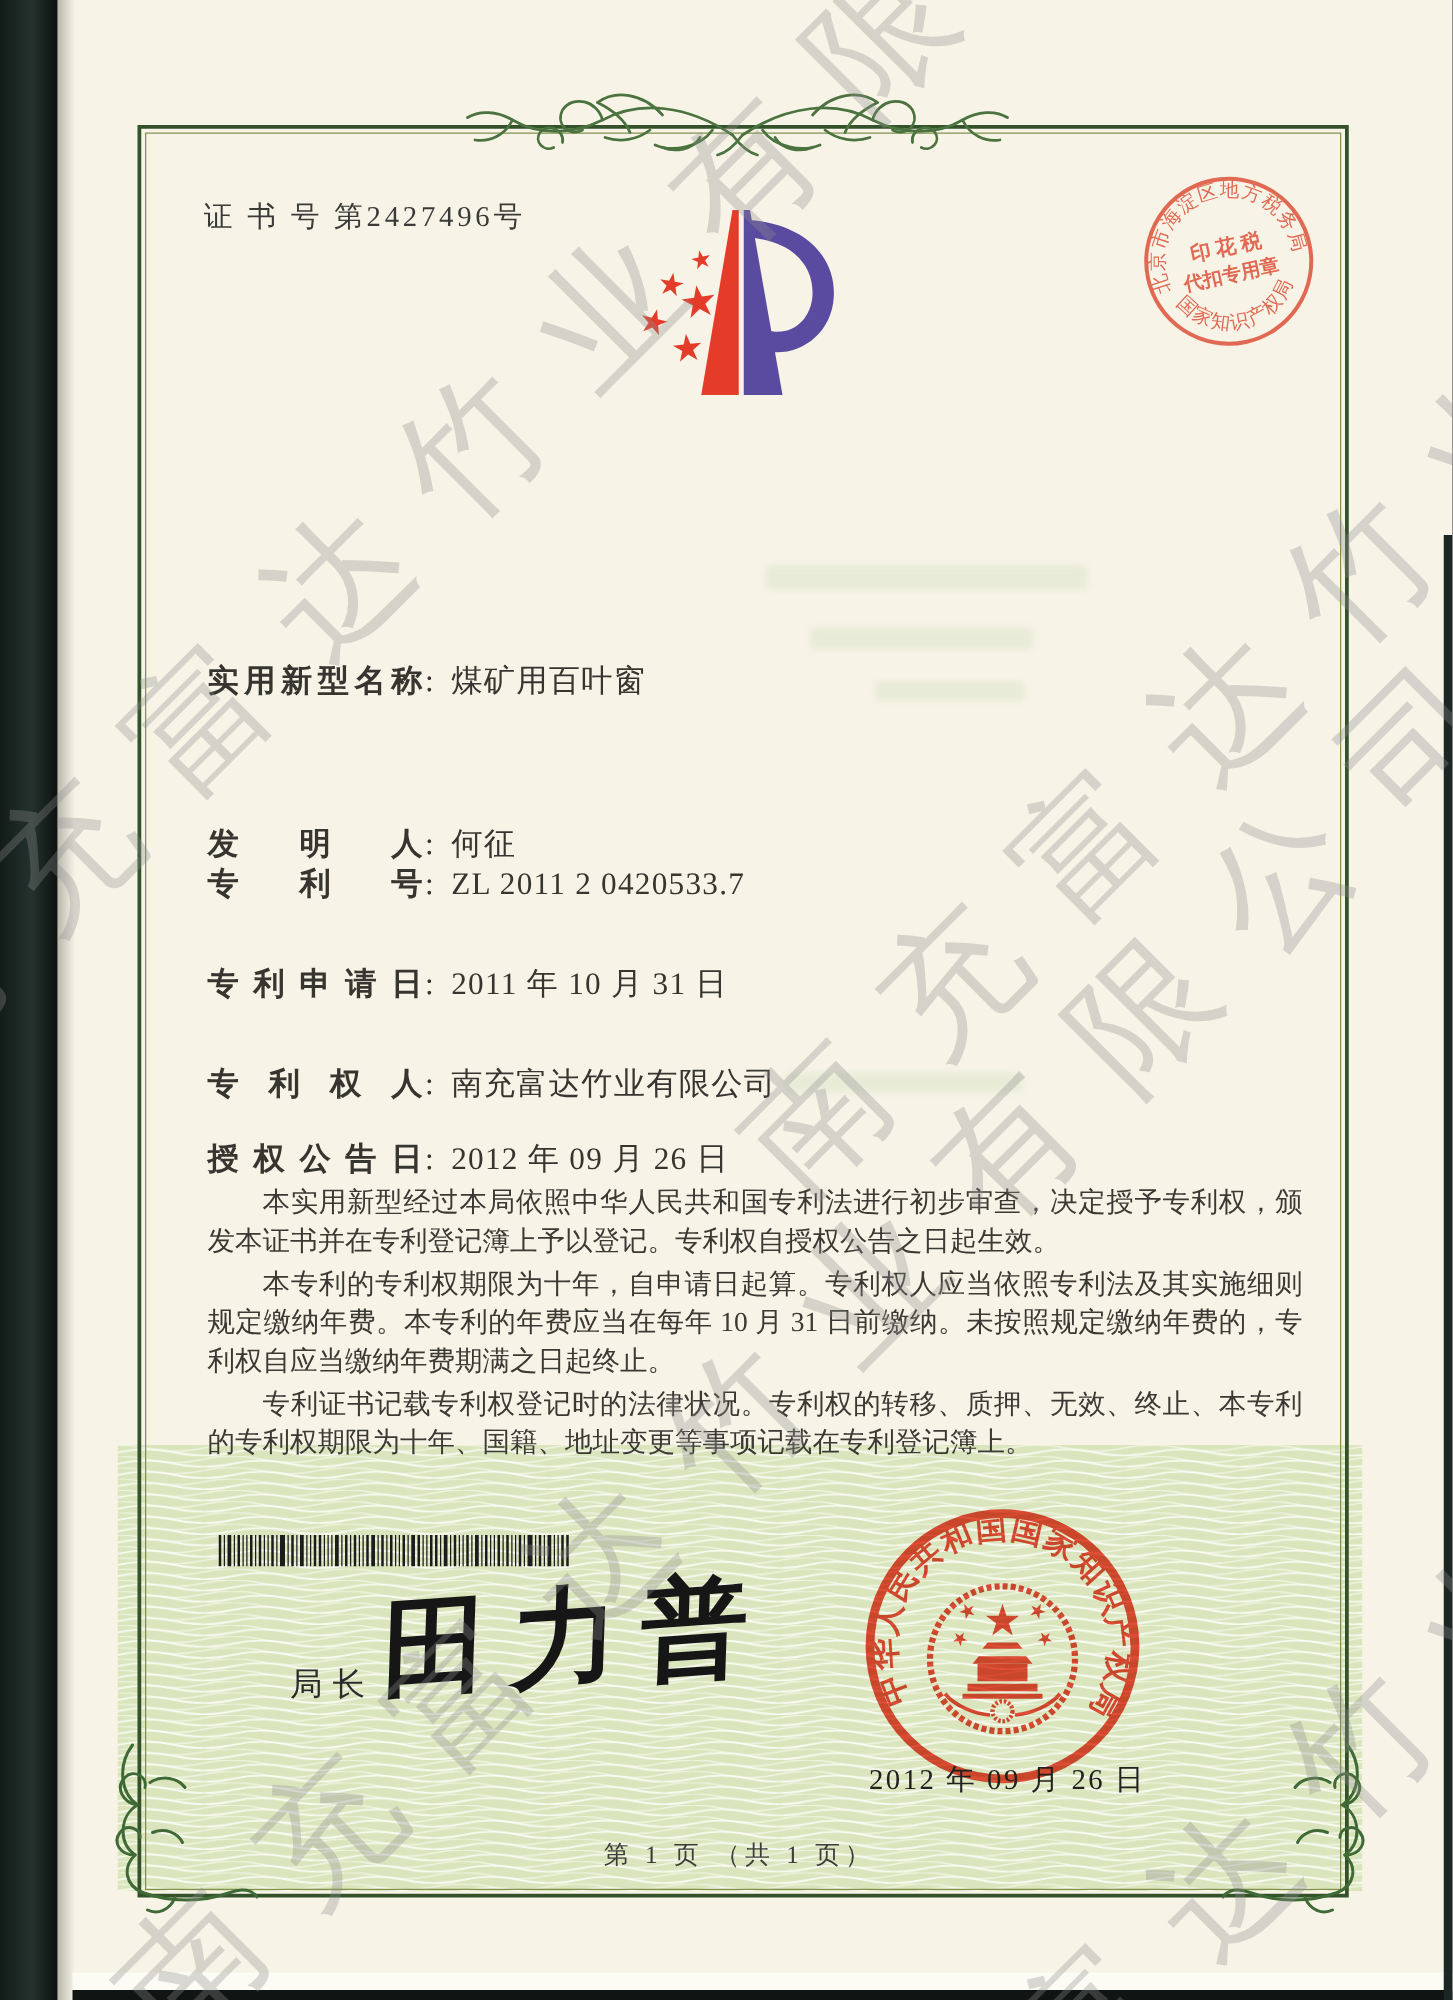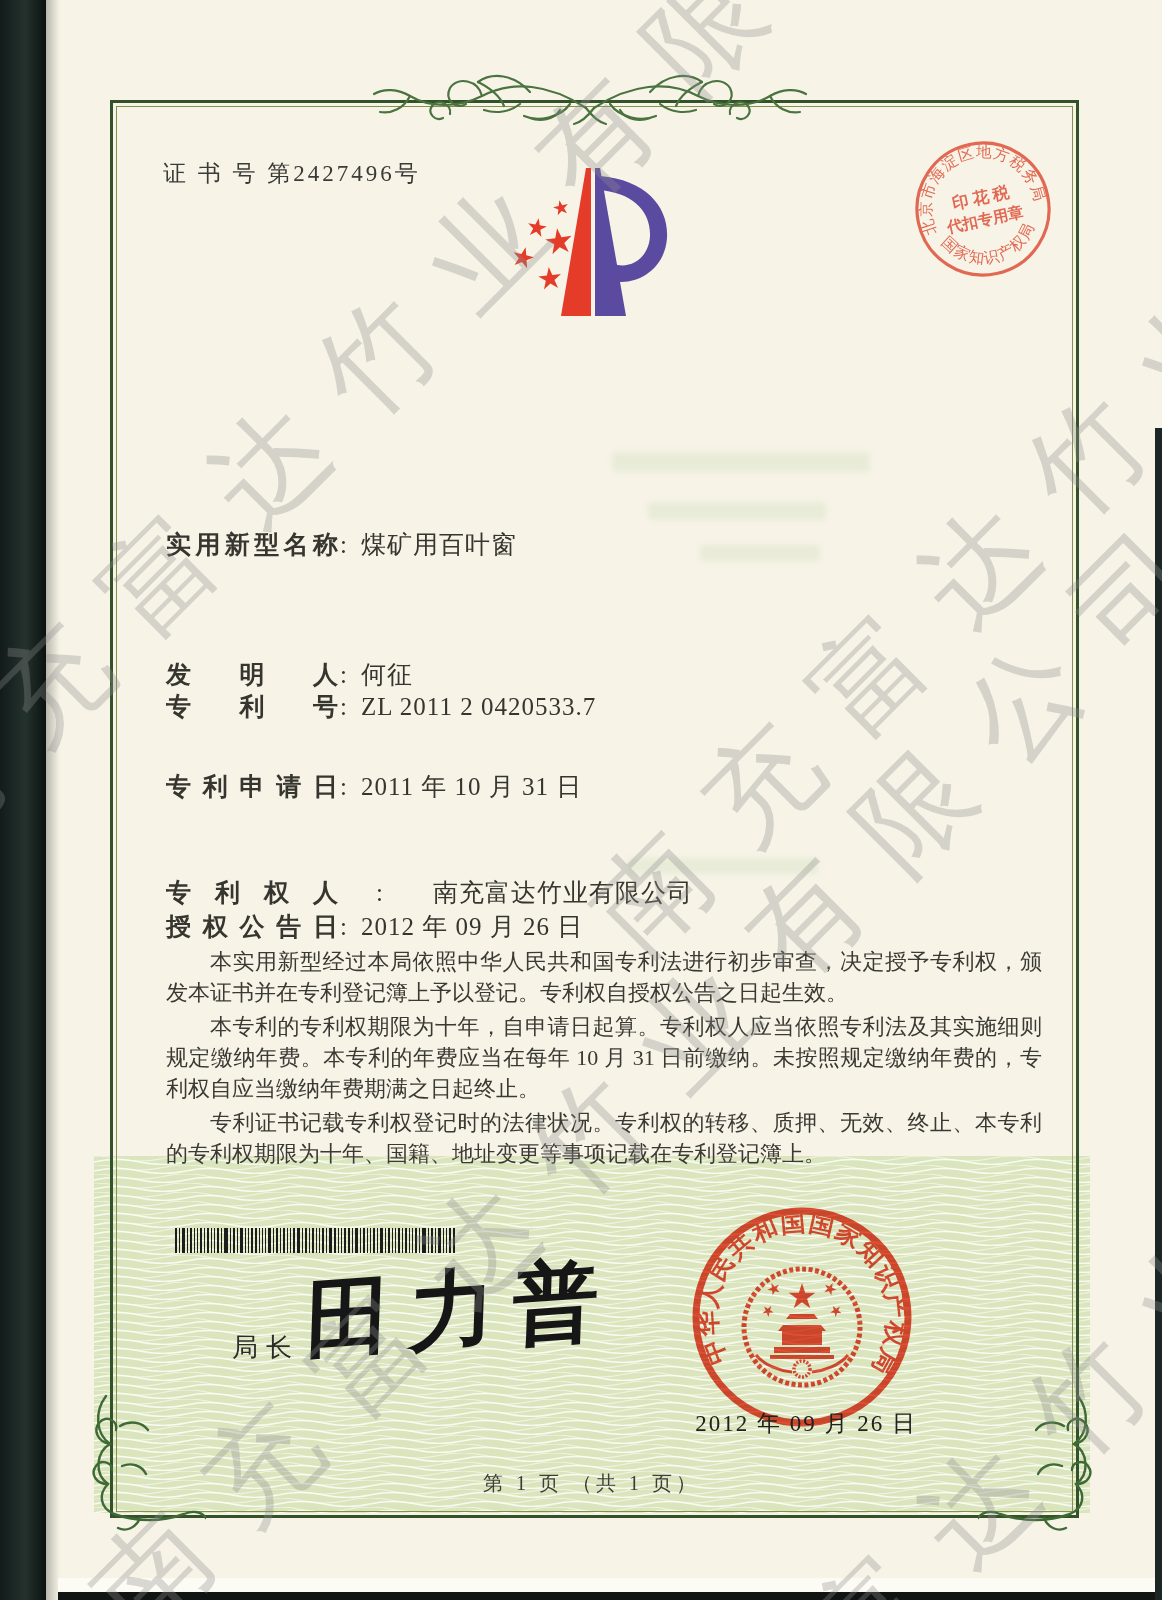--- a/index.html
+++ b/index.html
@@ -158,21 +158,21 @@
       <div class="field-row" style="top: 690px;">
         <span class="field-label">专利号</span>
         <span class="field-sep">:</span>
         <span class="field-value">ZL 2011 2 0420533.7</span>
       </div>
       <div class="field-row" style="top: 770px;">
         <span class="field-label">专利申请日</span>
         <span class="field-sep">:</span>
         <span class="field-value">2011 年 10 月 31 日</span>
       </div>
-      <div class="field-row" style="top: 876px; gap: 36px;">
+      <div class="field-row" style="top: 850px;">
         <span class="field-label">专利权人</span>
         <span class="field-sep">:</span>
         <span class="field-value">南充富达竹业有限公司</span>
       </div>
       <div class="field-row" style="top: 910px;">
         <span class="field-label">授权公告日</span>
         <span class="field-sep">:</span>
         <span class="field-value">2012 年 09 月 26 日</span>
       </div>
     </div>

